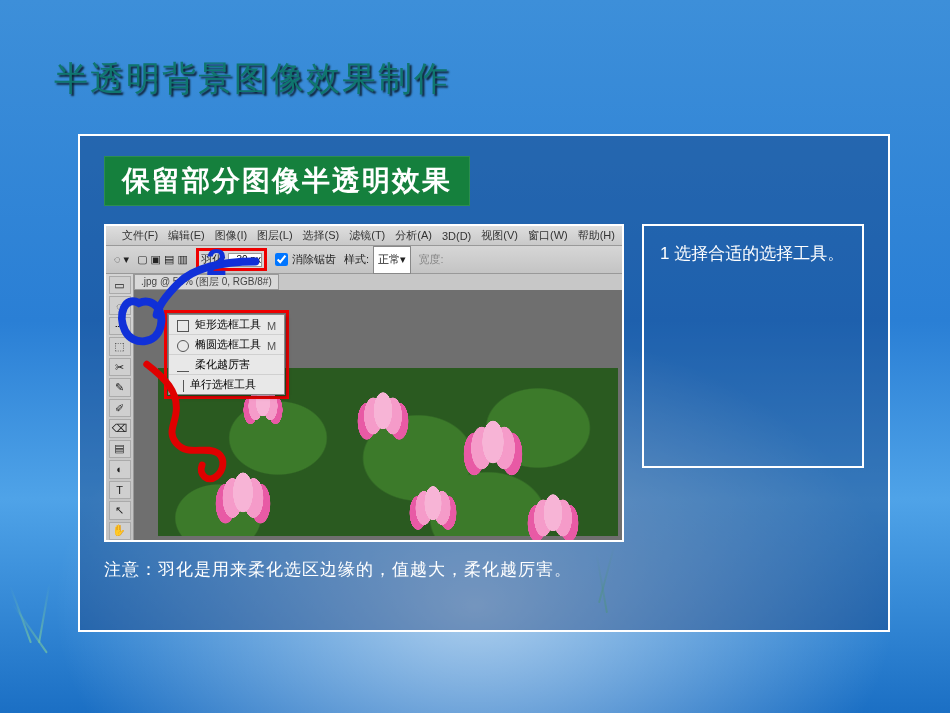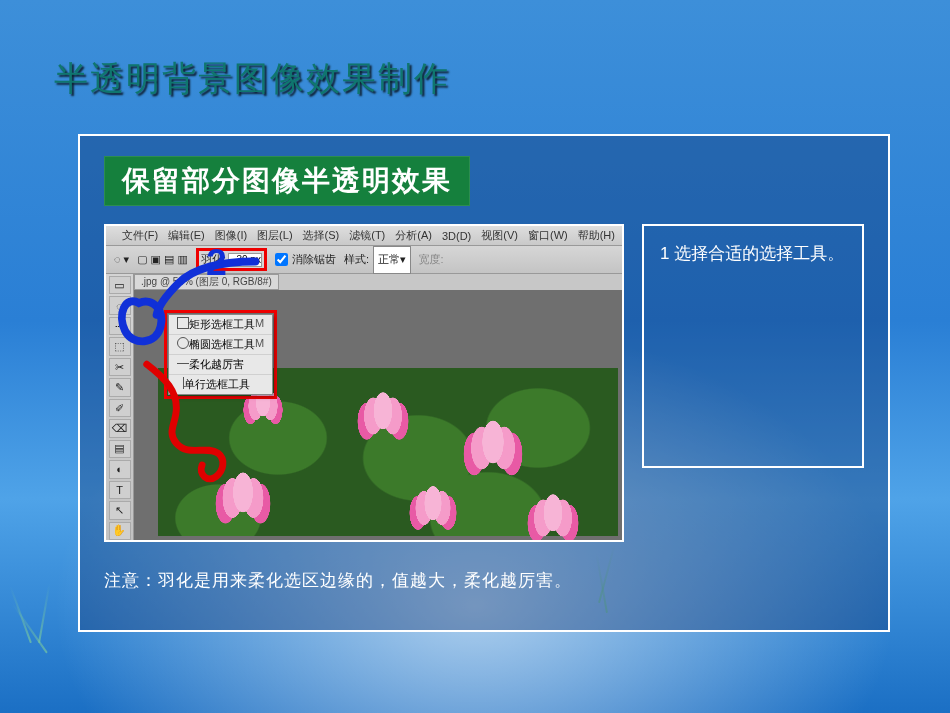--- a/index.html
+++ b/index.html
@@ -29,21 +29,21 @@
   .subtitle-bar {
     display:inline-block; background:#15803d; color:#fff;
     font-size:28px; font-weight:bold; letter-spacing:2px;
     padding:6px 18px; margin-bottom:18px;
     box-shadow:inset 0 0 0 1px rgba(255,255,255,0.1);
   }
   .content-row { display:flex; gap:18px; }
   .ps-box { width:520px; height:318px; border:2px solid #fff; background:#c7c7c7; position:relative; overflow:hidden; }
   .steps-box { flex:1; height:244px; border:2px solid #fff; color:#fff; font-size:17px; padding:14px 16px; line-height:1.6; display:flex; flex-direction:column; justify-content:space-between;}
   .steps-box p{ }
-  .note { color:#fff; font-size:17px; margin-top:27px; letter-spacing:1px; }
+  .note { color:#fff; font-size:17px; margin-top:16px; letter-spacing:1px; }
 
   
   .ps-menu { position:absolute; top:0; left:0; right:0; height:20px; background:linear-gradient(#dedede,#c9c9c9); font-size:11px; color:#333; display:flex; align-items:center; padding-left:16px; gap:10px; border-bottom:1px solid #999;}
   .ps-menu span{ white-space:nowrap; }
   .ps-options { position:absolute; top:20px; left:0; right:0; height:28px; background:linear-gradient(#d6d6d6,#c4c4c4); border-bottom:1px solid #999; display:flex; align-items:center; font-size:11px; color:#222; padding-left:8px; gap:8px;}
   .ps-options .grp { display:flex; align-items:center; gap:4px;}
   .feather-box { border:3px solid #e00; padding:1px 2px; display:flex; align-items:center; gap:2px; background:#d6d6d6;}
   .feather-box input { width:34px; height:14px; font-size:10px; text-align:right; border:1px solid #999; background:#fff;}
   .ps-options .style-dd { border:1px solid #888; background:#fff; padding:0 4px; height:28px; display:flex; align-items:center;}
   .ps-toolbar { position:absolute; top:48px; left:0; width:28px; bottom:0; background:linear-gradient(#d4d4d4,#c2c2c2); border-right:1px solid #999; display:flex; flex-direction:column; align-items:center; padding-top:2px; gap:2px;}
@@ -64,21 +64,21 @@
       radial-gradient(ellipse 10px 20px at 50% 40%,#f7b4d6 0 70%,transparent 72%),
       radial-gradient(ellipse 10px 20px at 35% 50%,#f59bc9 0 70%,transparent 72%),
       radial-gradient(ellipse 10px 20px at 65% 50%,#f59bc9 0 70%,transparent 72%),
       radial-gradient(ellipse 10px 20px at 25% 60%,#e85aa5 0 70%,transparent 72%),
       radial-gradient(ellipse 10px 20px at 75% 60%,#e85aa5 0 70%,transparent 72%);
   }
   .f1{top:18px;left:80px;} .f2{top:28px;left:200px;transform:scale(1.3);} .f3{top:110px;left:60px;transform:scale(1.4);}
   .f4{top:60px;left:310px;transform:scale(1.5);} .f5{top:120px;left:250px;transform:scale(1.2);} .f6{top:130px;left:370px;transform:scale(1.3);}
   .flyout { position:absolute; top:28px; left:36px; background:#e8e8e8; border:1px solid #888; font-size:11px; box-shadow:2px 2px 4px rgba(0,0,0,.3);}
   .flyout-wrap { border:3px solid #e00; padding:1px;}
-  .flyout .row{ display:flex; align-items:flex-start; padding:2px 8px; border-bottom:1px solid #d0d0d0;}
+  .flyout .row{ display:flex; align-items:flex-end; gap:6px; padding:2px 8px; border-bottom:1px solid #d0d0d0;}
   .flyout .row:last-child{border-bottom:none;}
   .flyout .ico{ width:12px; height:12px; border:1px solid #555; display:inline-block;}
   .flyout .ico.ellipse{ border-radius:50%;}
   .flyout .ico.single{ border:none; border-top:1px solid #555; height:0; margin-top:6px;}
   .flyout .sc{ color:#555;}
   
   svg.annot { position:absolute; top:0; left:0; width:100%; height:100%; pointer-events:none;}
 </style>
 </head>
 <body>

